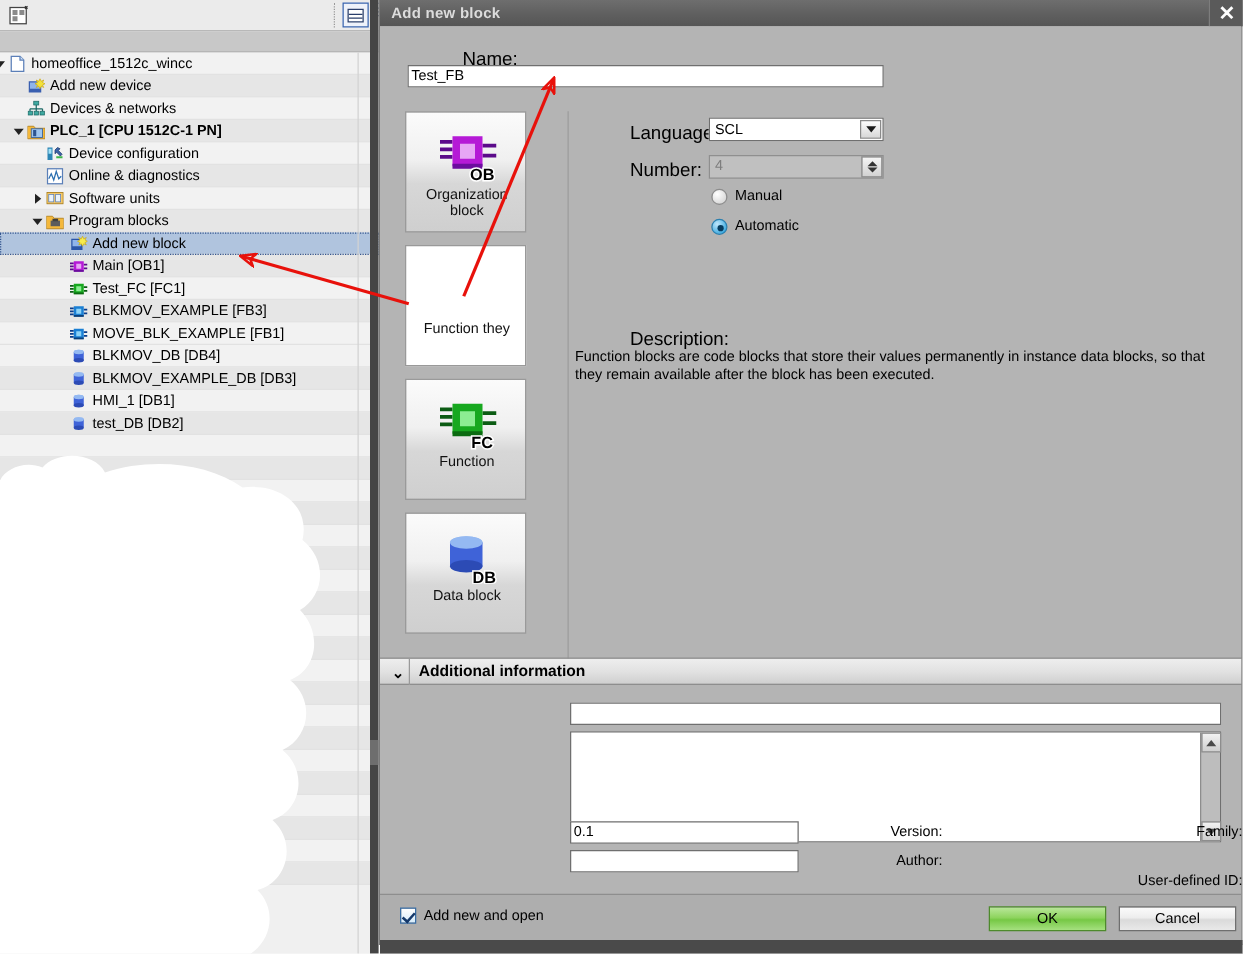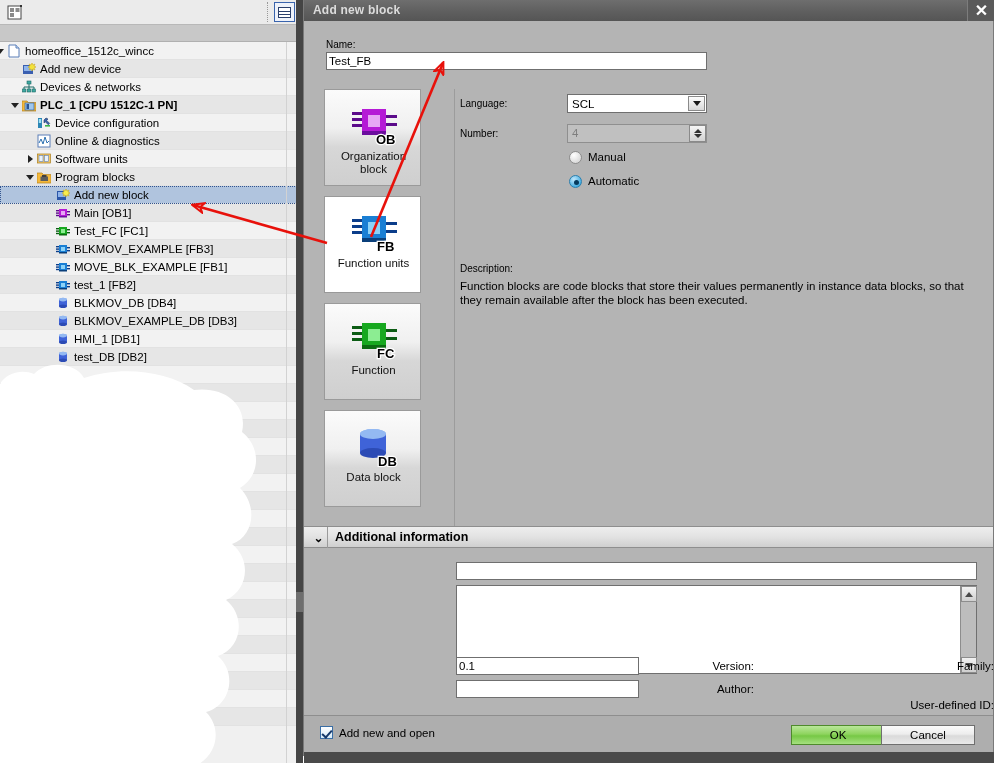--- a/index.html
+++ b/index.html
@@ -129,21 +129,21 @@
     display: flex; align-items: center; justify-content: center;
     background: #5a5a5a; color: #fff; font-size: 16px; font-weight: bold;
     cursor: pointer; border-left: 1px solid #7d7d7d;
   }
 
   #dlg-body {
     position: absolute; left: 0; top: 21px; width: 689px; height: 505px;
     background: #b4b4b4;
   }
 
-  .lbl { position: absolute; font-size: 10px; color: #000; }
+  .lbl { position: absolute; font-size: 15px; color: #000; margin-left: 44px; }
 
   #name-label { left: 22px; top: 18px; }
   #name-input {
     position: absolute; left: 22px; top: 31px; width: 381px; height: 18px;
     border: 1px solid #6f6f6f; background: #fff;
     font-family: "Liberation Sans", sans-serif; font-size: 11.5px;
     padding: 0 2px; color: #000;
   }
 
   
@@ -329,21 +329,21 @@
     font-family: "Liberation Sans", sans-serif; font-size: 11.5px;
     display: flex; align-items: center; justify-content: center;
     cursor: pointer;
   }
   #btn-ok {
     left: 487px;
     background: linear-gradient(to bottom, #b9e79a 0%, #8ed45e 45%, #76c845 55%, #a5e07f 100%);
     border: 1px solid #4e8a2c;
   }
   #btn-cancel {
-    left: 577px;
+    left: 591px;
     background: linear-gradient(to bottom, #fbfbfb 0%, #ededed 45%, #dadada 55%, #e9e9e9 100%);
   }
 
   #dlg-bottom-strip {
     position: absolute; left: 0; top: 752px; width: 691px; height: 11px;
     background: #4a4a4a;
   }
 
   
   #annot {
@@ -509,33 +509,20 @@
               <rect x="0" y="4" width="3" height="1.4" fill="#0b3d8a"></rect>
               <rect x="0" y="6.4" width="3" height="1.4" fill="#0b3d8a"></rect>
               <rect x="0" y="8.8" width="3" height="1.4" fill="#0b3d8a"></rect>
               <rect x="11" y="5" width="3" height="1.4" fill="#0b3d8a"></rect>
               <rect x="11" y="8" width="3" height="1.4" fill="#0b3d8a"></rect>
               <rect x="3" y="3" width="8" height="8" fill="#1a7fd4"></rect>
               <rect x="5" y="5" width="4" height="4" fill="#8cd2f7"></rect>
               <rect x="3" y="10" width="8" height="1.5" fill="#0a3f7a"></rect>
             </svg></span>
           <span class="tlabel" style="left: 74px;">MOVE_BLK_EXAMPLE [FB1]</span>
-        </div>
-        <div class="tree-row alt">
-          <span class="ticon" style="left: 56px;"><svg width="14" height="14" viewBox="0 0 14 14">
-              <rect x="0" y="4" width="3" height="1.4" fill="#0b3d8a"></rect>
-              <rect x="0" y="6.4" width="3" height="1.4" fill="#0b3d8a"></rect>
-              <rect x="0" y="8.8" width="3" height="1.4" fill="#0b3d8a"></rect>
-              <rect x="11" y="5" width="3" height="1.4" fill="#0b3d8a"></rect>
-              <rect x="11" y="8" width="3" height="1.4" fill="#0b3d8a"></rect>
-              <rect x="3" y="3" width="8" height="8" fill="#1a7fd4"></rect>
-              <rect x="5" y="5" width="4" height="4" fill="#8cd2f7"></rect>
-              <rect x="3" y="10" width="8" height="1.5" fill="#0a3f7a"></rect>
-            </svg></span>
-          <span class="tlabel" style="left: 74px;">test_1 [FB2]</span>
         </div>
         <div class="tree-row plain">
           <span class="ticon" style="left: 56px;"><svg width="14" height="14" viewBox="0 0 14 14">
               <ellipse cx="7" cy="3.6" rx="4" ry="1.8" fill="#8fb4ef"></ellipse>
               <rect x="3" y="3.6" width="8" height="6.6" fill="#3f63d8"></rect>
               <ellipse cx="7" cy="10.2" rx="4" ry="1.8" fill="#2c4bb5"></ellipse>
               <ellipse cx="7" cy="3.6" rx="4" ry="1.8" fill="#94b9f2"></ellipse>
             </svg></span>
           <span class="tlabel" style="left: 74px;">BLKMOV_DB [DB4]</span>
         </div>
@@ -639,34 +626,21 @@
               <text x="30" y="40" font-family="Liberation Sans, sans-serif" font-size="13" font-weight="bold" fill="#000" stroke="#fff" stroke-width="2.4" paint-order="stroke">OB</text>
             </svg>
           </div>
           <div class="tname">
             <span>Organization</span><br>
             <span>block</span>
           </div>
         </div>
 
         <div class="tile sel" id="tile-fb">
-          <div class="glyph">
-            <svg width="56" height="42" viewBox="0 0 56 42">
-              <rect x="6" y="8" width="10" height="3" fill="#0b3d8a"></rect>
-              <rect x="6" y="14" width="10" height="3" fill="#0b3d8a"></rect>
-              <rect x="6" y="20" width="10" height="3" fill="#0b3d8a"></rect>
-              <rect x="40" y="11" width="11" height="3" fill="#0b3d8a"></rect>
-              <rect x="40" y="19" width="11" height="3" fill="#0b3d8a"></rect>
-              <rect x="16" y="5" width="24" height="24" fill="#1a7fd4"></rect>
-              <rect x="22" y="11" width="12" height="12" fill="#8cd2f7"></rect>
-              <rect x="16" y="27" width="24" height="4" fill="#0a3f7a"></rect>
-              <text x="31" y="40" font-family="Liberation Sans, sans-serif" font-size="13" font-weight="bold" fill="#000" stroke="#fff" stroke-width="2.4" paint-order="stroke">FB</text>
-            </svg>
-          </div>
-          <div class="tname">Function units</div>
+          <div class="tname">Function they</div>
         </div>
 
         <div class="tile" id="tile-fc">
           <div class="glyph">
             <svg width="56" height="42" viewBox="0 0 56 42">
               <rect x="6" y="8" width="10" height="3" fill="#0c5c14"></rect>
               <rect x="6" y="14" width="10" height="3" fill="#0c5c14"></rect>
               <rect x="6" y="20" width="10" height="3" fill="#0c5c14"></rect>
               <rect x="40" y="11" width="11" height="3" fill="#0c5c14"></rect>
               <rect x="40" y="19" width="11" height="3" fill="#0c5c14"></rect>

